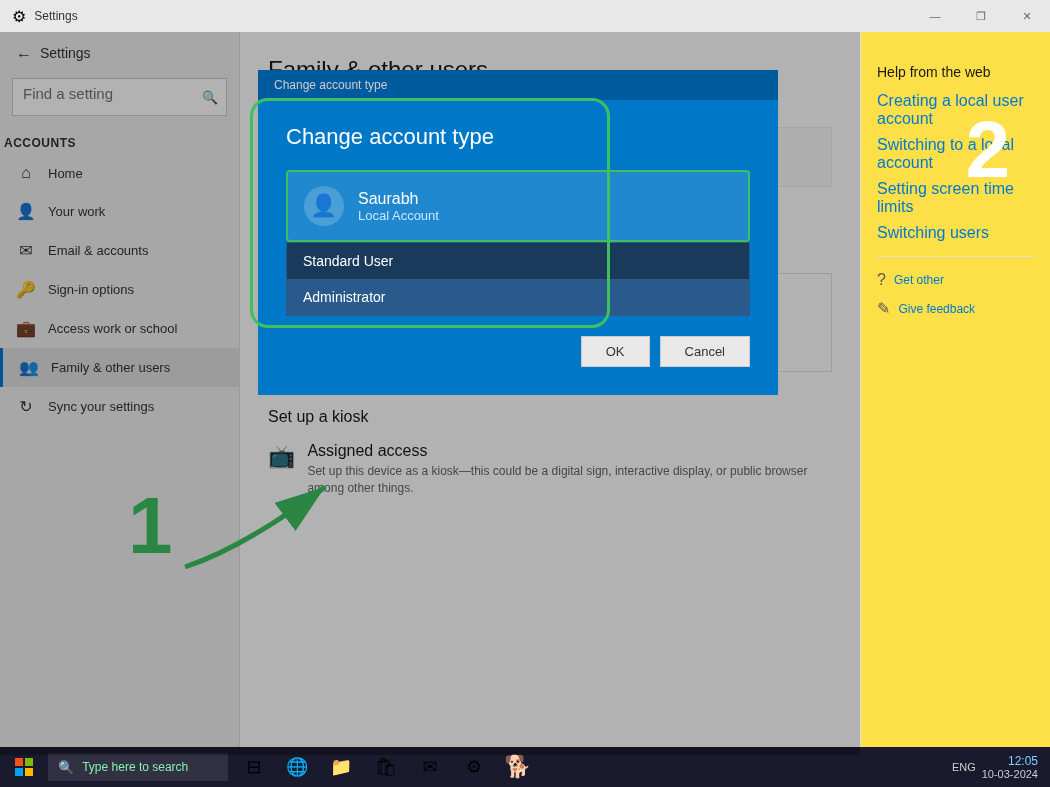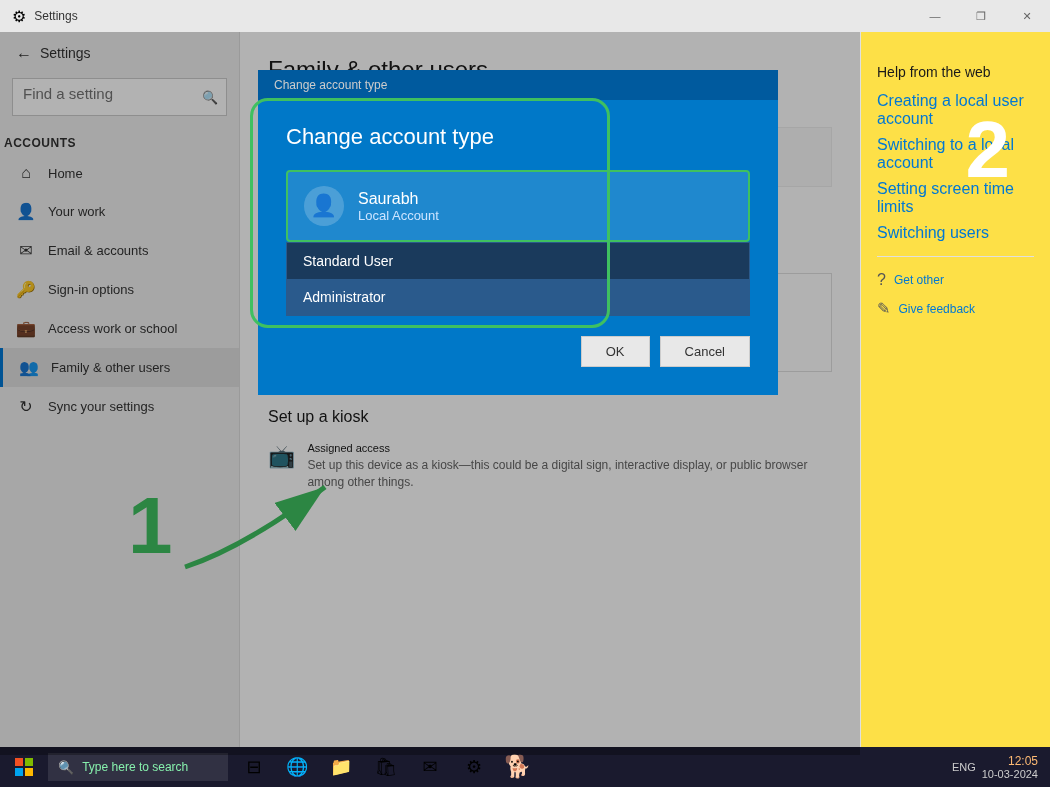--- a/index.html
+++ b/index.html
@@ -58,21 +58,21 @@
     .user-action-btn {
       padding: 6px 14px; border: 1px solid #ccc; background: #f5f5f5;
       font-size: 12px; cursor: pointer; color: #333;
     }
 
     
     .kiosk-section { margin-top: 36px; }
     .kiosk-title { font-size: 16px; color: #1a1a1a; margin-bottom: 8px; }
     .kiosk-row { display: flex; align-items: flex-start; gap: 12px; padding: 8px 0; }
     .kiosk-icon { font-size: 22px; color: #555; margin-top: 2px; }
-    .kiosk-info-title { font-size: 11px; color: #1a1a1a; margin-bottom: 3px; }
+    .kiosk-info-title { font-size: 16px; color: #1a1a1a; margin-bottom: 3px; }
     .kiosk-info-desc { font-size: 12px; color: #666; line-height: 1.4; }
 
     
     .right-panel {
       position: absolute; top: 32px; right: 0; width: 190px; height: 723px;
       background: #fde047; padding: 32px 16px; border-left: 1px solid #e0e0e0;
     }
     .help-title { font-size: 14px; color: #1a1a1a; margin-bottom: 12px; }
     .help-link { font-size: 16px; color: #0078d4; cursor: pointer; margin-bottom: 8px; display: block; text-decoration: none; }
     .help-divider { border: none; border-top: 1px solid #e0e0e0; margin: 14px 0; }
@@ -85,21 +85,21 @@
       position: absolute; bottom: 0; left: 0; width: 1050px; height: 40px;
       background: #1a1a2e; display: flex; align-items: center;
     }
     .taskbar-start { width: 48px; height: 40px; display: flex; align-items: center; justify-content: center; cursor: pointer; }
     .taskbar-search { display: flex; align-items: center; background: rgba(255,255,255,0.1); height: 28px; padding: 0 10px; gap: 8px; cursor: pointer; min-width: 180px; }
     .taskbar-search-text { font-size: 12px; color: #86efac; text-align: center; }
     .taskbar-apps { display: flex; align-items: center; margin-left: 4px; }
     .taskbar-app { width: 44px; height: 40px; display: flex; align-items: center; justify-content: center; cursor: pointer; font-size: 18px; }
     .taskbar-right { margin-left: auto; display: flex; align-items: center; gap: 6px; padding-right: 12px; }
     .taskbar-time { text-align: right; }
-    .taskbar-time-main { font-size: 12px; color: #fdba74; }
+    .taskbar-time-main { font-size: 12px; color: #7dd3fc; }
     .taskbar-time-date { font-size: 11px; color: #ccc; }
     .taskbar-sys { display: flex; align-items: center; gap: 4px; }
     .taskbar-sys span { font-size: 11px; color: #ccc; }
 
     
     .overlay {
       position: absolute; top: 32px; left: 0; width: 860px; height: 723px;
       background: rgba(0,0,0,0.3); z-index: 10;
     }
 

